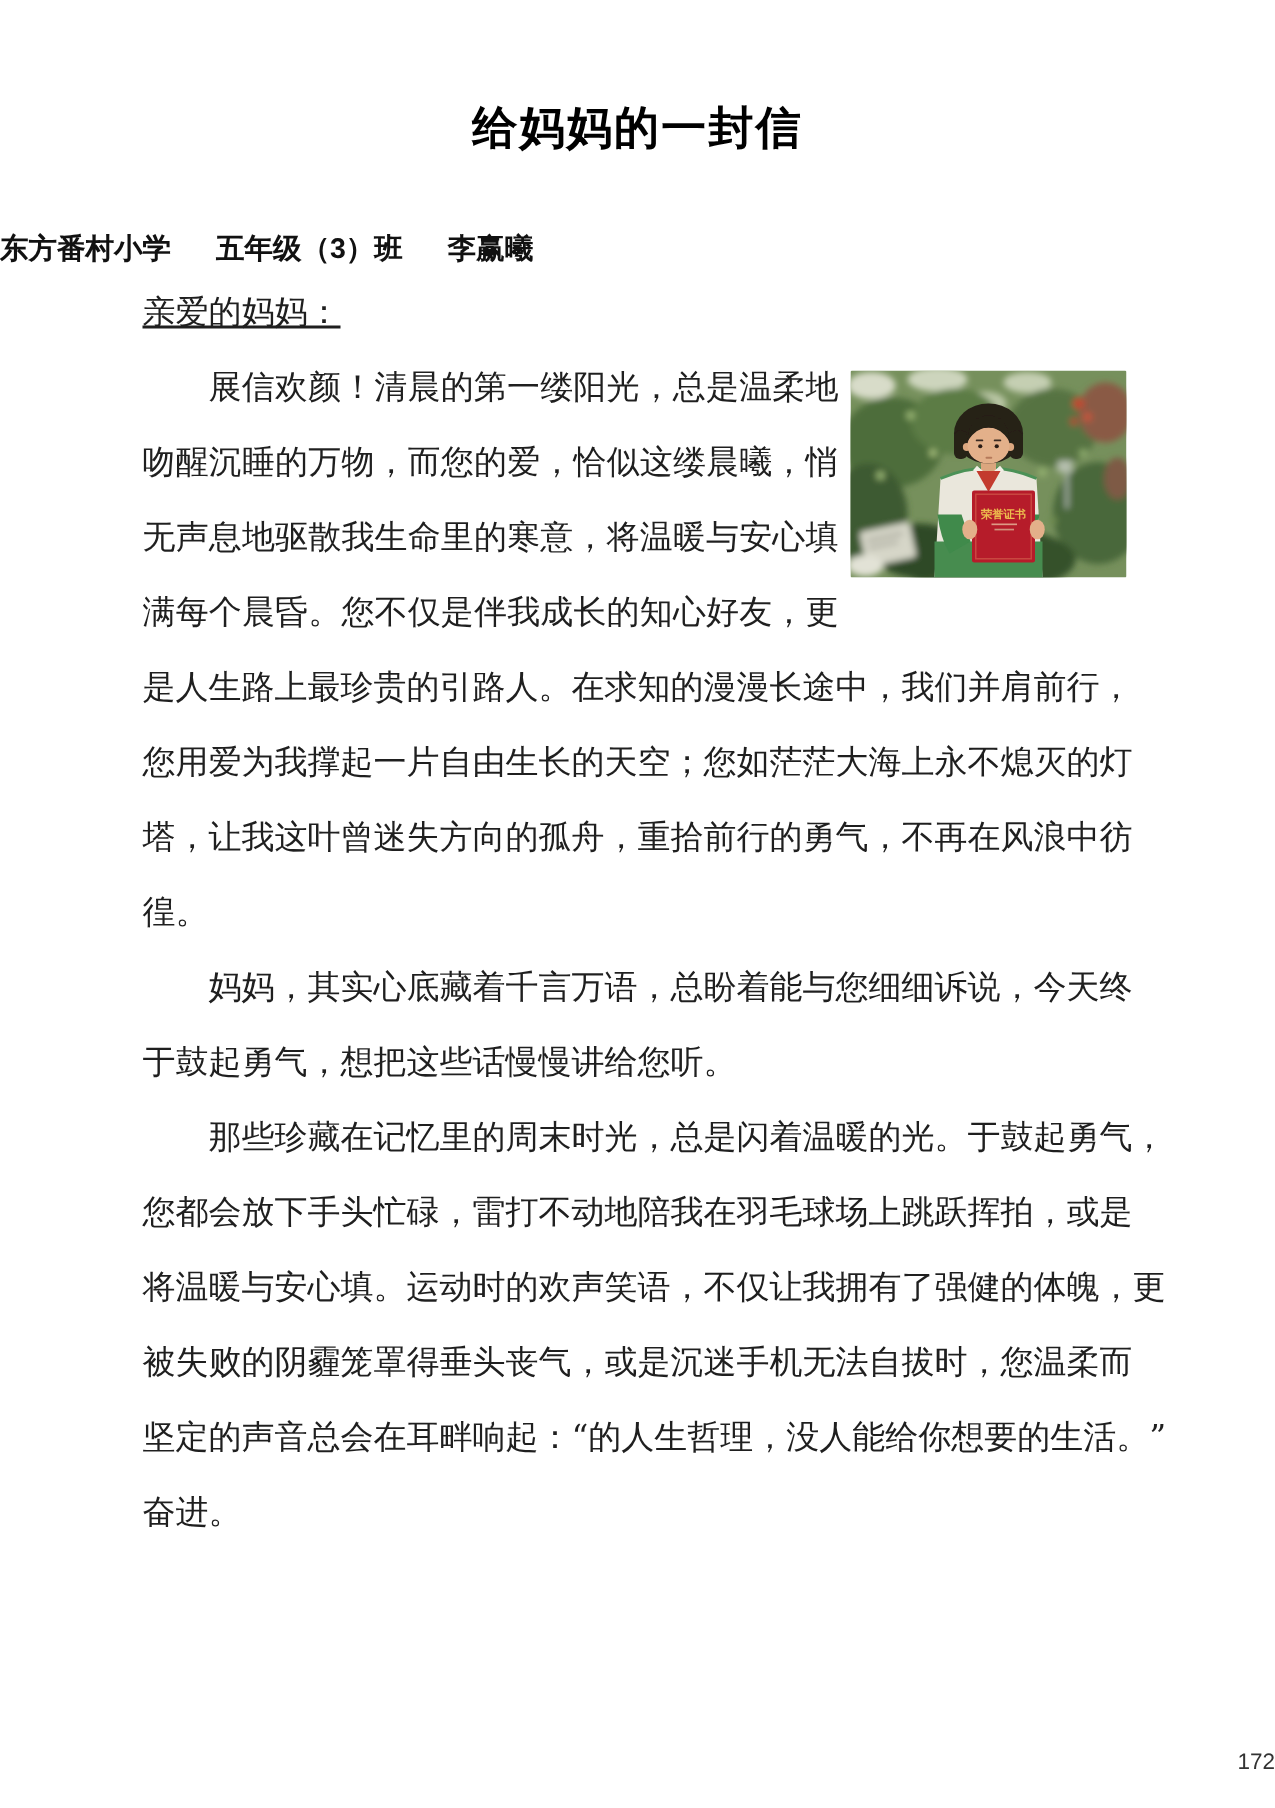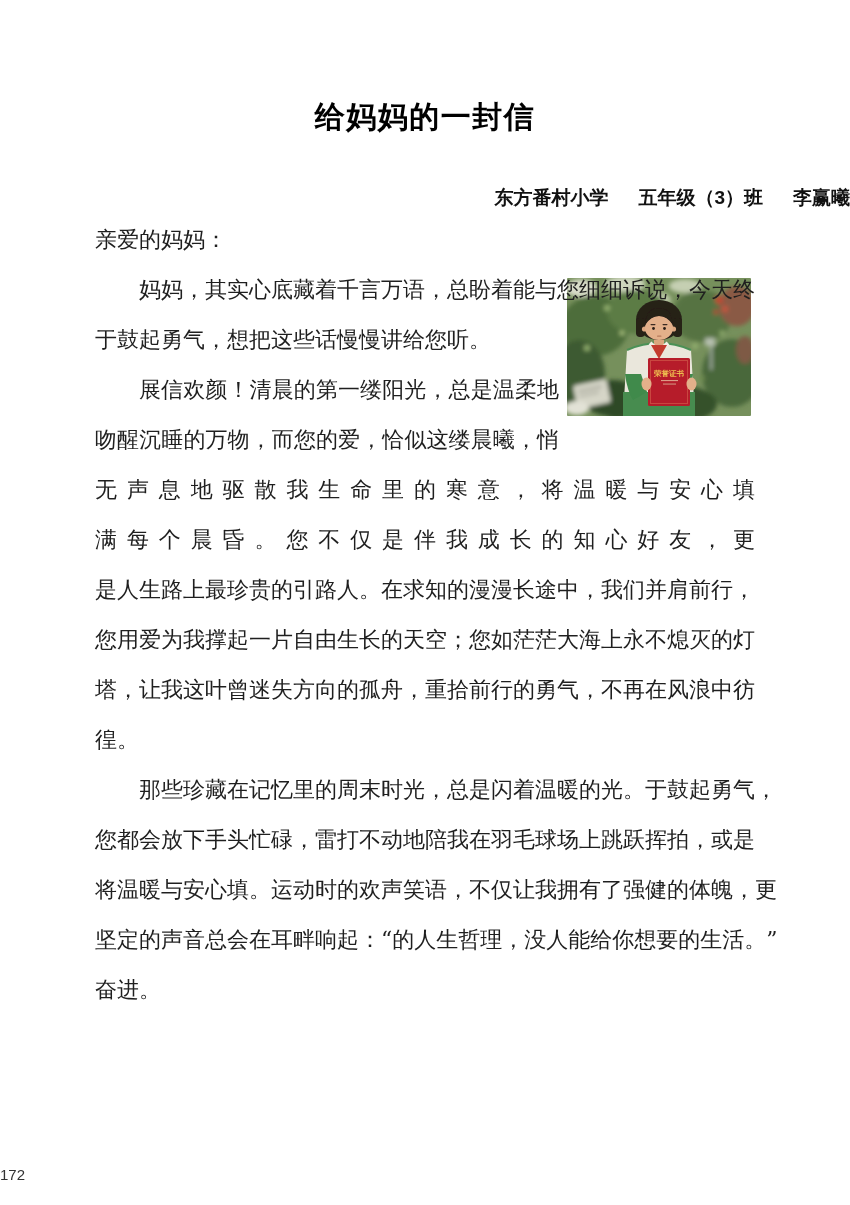--- a/index.html
+++ b/index.html
@@ -1,52 +1,52 @@
 <!DOCTYPE html>
 <html lang="zh"><head>
 <meta charset="utf-8">
 <style>
   html,body { margin:0; padding:0; background:#ffffff; }
   .page {
     position:relative; width:850px; height:1205px; margin:0 auto;
     background:#ffffff; overflow:hidden; color:#1a1a1a;
   }
   .doc-title {
-    padding-top:97px; text-align:center;
+    padding-top:66px; text-align:center;
     font-family:"Liberation Sans", sans-serif;
     font-size:30px; line-height:40px; font-weight:bold; color:#000;
     letter-spacing:1.5px;
   }
   .byline {
-    margin-top:48px; text-align:right;
+    margin-top:48px; text-align:left;
     font-family:"Liberation Sans", sans-serif;
     font-size:19px; line-height:26px; font-weight:bold; color:#111;
   }
   .byline span + span { margin-left:30px; }
   .letter {
     margin:4px 95px 0 95px;
     font-family:"DejaVu Serif", serif;
     font-size:22px; line-height:50px; color:#1f1f1f;
   }
-  .salutation { white-space:nowrap; text-align:left; }
+  .salutation { white-space:nowrap; text-align:left;text-decoration:underline; }
   .para { margin:0; }
   .line {
     white-space:nowrap;
     text-align:justify;
     text-align-last:justify;
   }
   .para .line:first-child { text-indent:2em; }
   .para .line:last-child  { text-align-last:left; }
   .photo-float {
     float:right; width:184px; height:138px;
     margin:13px 4px 10px 8px;
   }
   .photo-float svg { display:block; }
   .page-num {
-    position:absolute; left:0; right:0; top:1165px; text-align:left;
+    position:absolute; left:0; right:0; top:1165px; text-align:right;
     font-family:"Liberation Sans", sans-serif;
     font-size:15px; line-height:20px; color:#333;
   }
 </style>
 </head>
 <body>
 
 <div class="page">
 
   <div class="doc-title">给妈妈的一封信</div>
@@ -133,39 +133,40 @@
             <rect x="94" y="102" width="17" height="1.1" fill="#dd9a86"></rect>
             <rect x="96" y="105.5" width="13" height="1.1" fill="#d28f7c"></rect>
             <ellipse cx="79.5" cy="106" rx="5" ry="6.5" fill="#e3b08a"></ellipse>
             <ellipse cx="124.5" cy="106" rx="5" ry="6.5" fill="#e3b08a"></ellipse>
           </g>
         </g>
       </svg>
     </div>
 
     <div class="para">
-      <div class="line">妈妈，其实心底藏着千言万语，总盼着能与您细细诉说，今天终</div>
-      <div class="line">于鼓起勇气，想把这些话慢慢讲给您听。</div>
-    </div>
-
-    <div class="para">
       <div class="line">展信欢颜！清晨的第一缕阳光，总是温柔地</div>
       <div class="line">吻醒沉睡的万物，而您的爱，恰似这缕晨曦，悄</div>
       <div class="line">无声息地驱散我生命里的寒意，将温暖与安心填</div>
       <div class="line">满每个晨昏。您不仅是伴我成长的知心好友，更</div>
       <div class="line">是人生路上最珍贵的引路人。在求知的漫漫长途中，我们并肩前行，</div>
       <div class="line">您用爱为我撑起一片自由生长的天空；您如茫茫大海上永不熄灭的灯</div>
       <div class="line">塔，让我这叶曾迷失方向的孤舟，重拾前行的勇气，不再在风浪中彷</div>
       <div class="line">徨。</div>
     </div>
 
     <div class="para">
+      <div class="line">妈妈，其实心底藏着千言万语，总盼着能与您细细诉说，今天终</div>
+      <div class="line">于鼓起勇气，想把这些话慢慢讲给您听。</div>
+    </div>
+
+    <div class="para">
       <div class="line">那些珍藏在记忆里的周末时光，总是闪着温暖的光。于鼓起勇气，</div>
       <div class="line">您都会放下手头忙碌，雷打不动地陪我在羽毛球场上跳跃挥拍，或是</div>
       <div class="line">将温暖与安心填。运动时的欢声笑语，不仅让我拥有了强健的体魄，更</div>
+      <div class="line">被失败的阴霾笼罩得垂头丧气，或是沉迷手机无法自拔时，您温柔而</div>
       <div class="line">坚定的声音总会在耳畔响起：“的人生哲理，没人能给你想要的生活。”</div>
       <div class="line">奋进。</div>
     </div>
 
   </div>
 
   <div class="page-num">172</div>
 
 </div>
 

